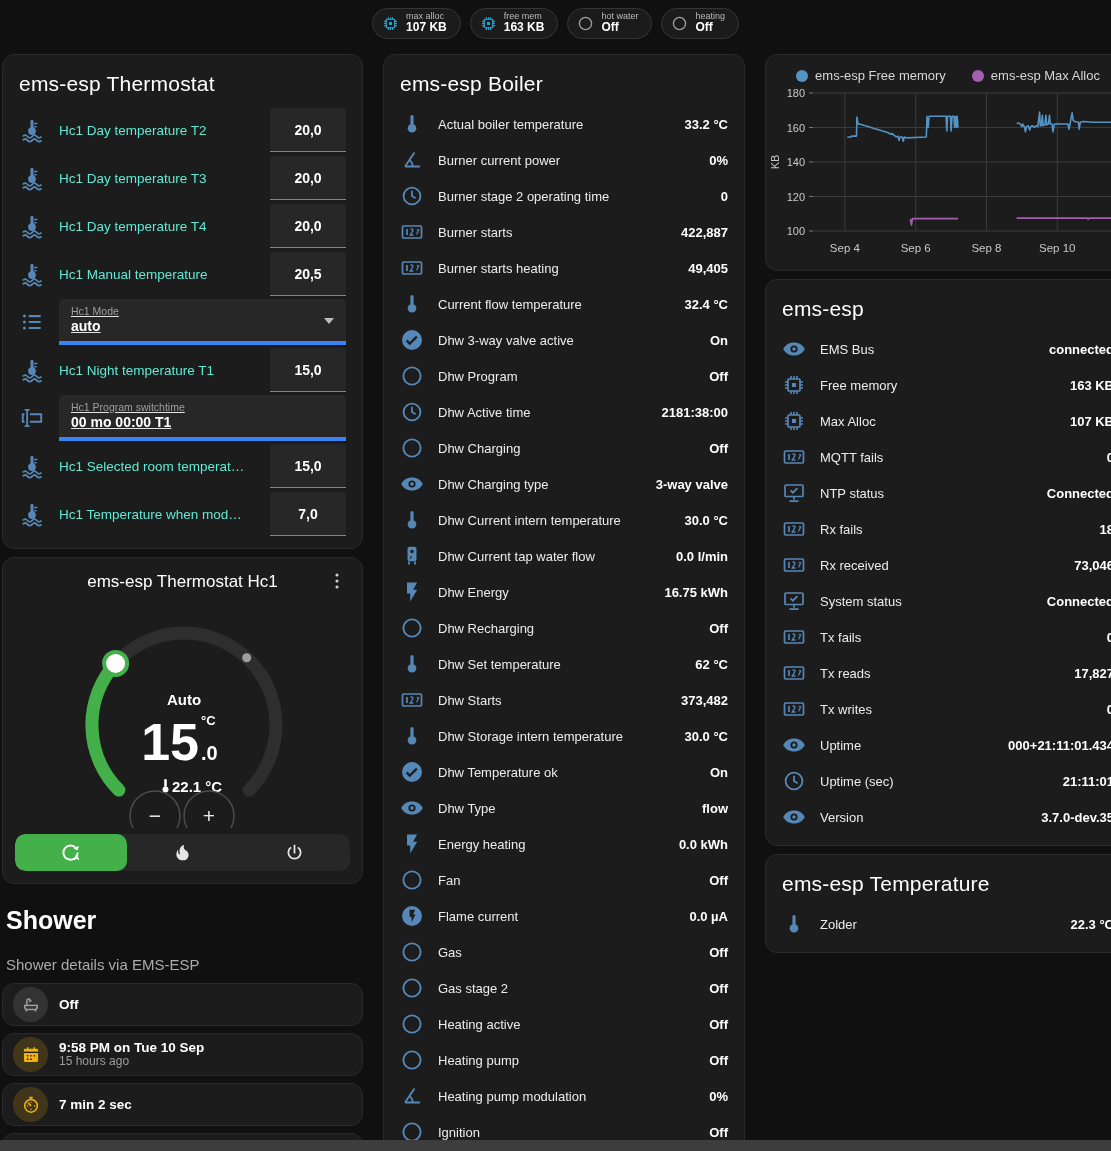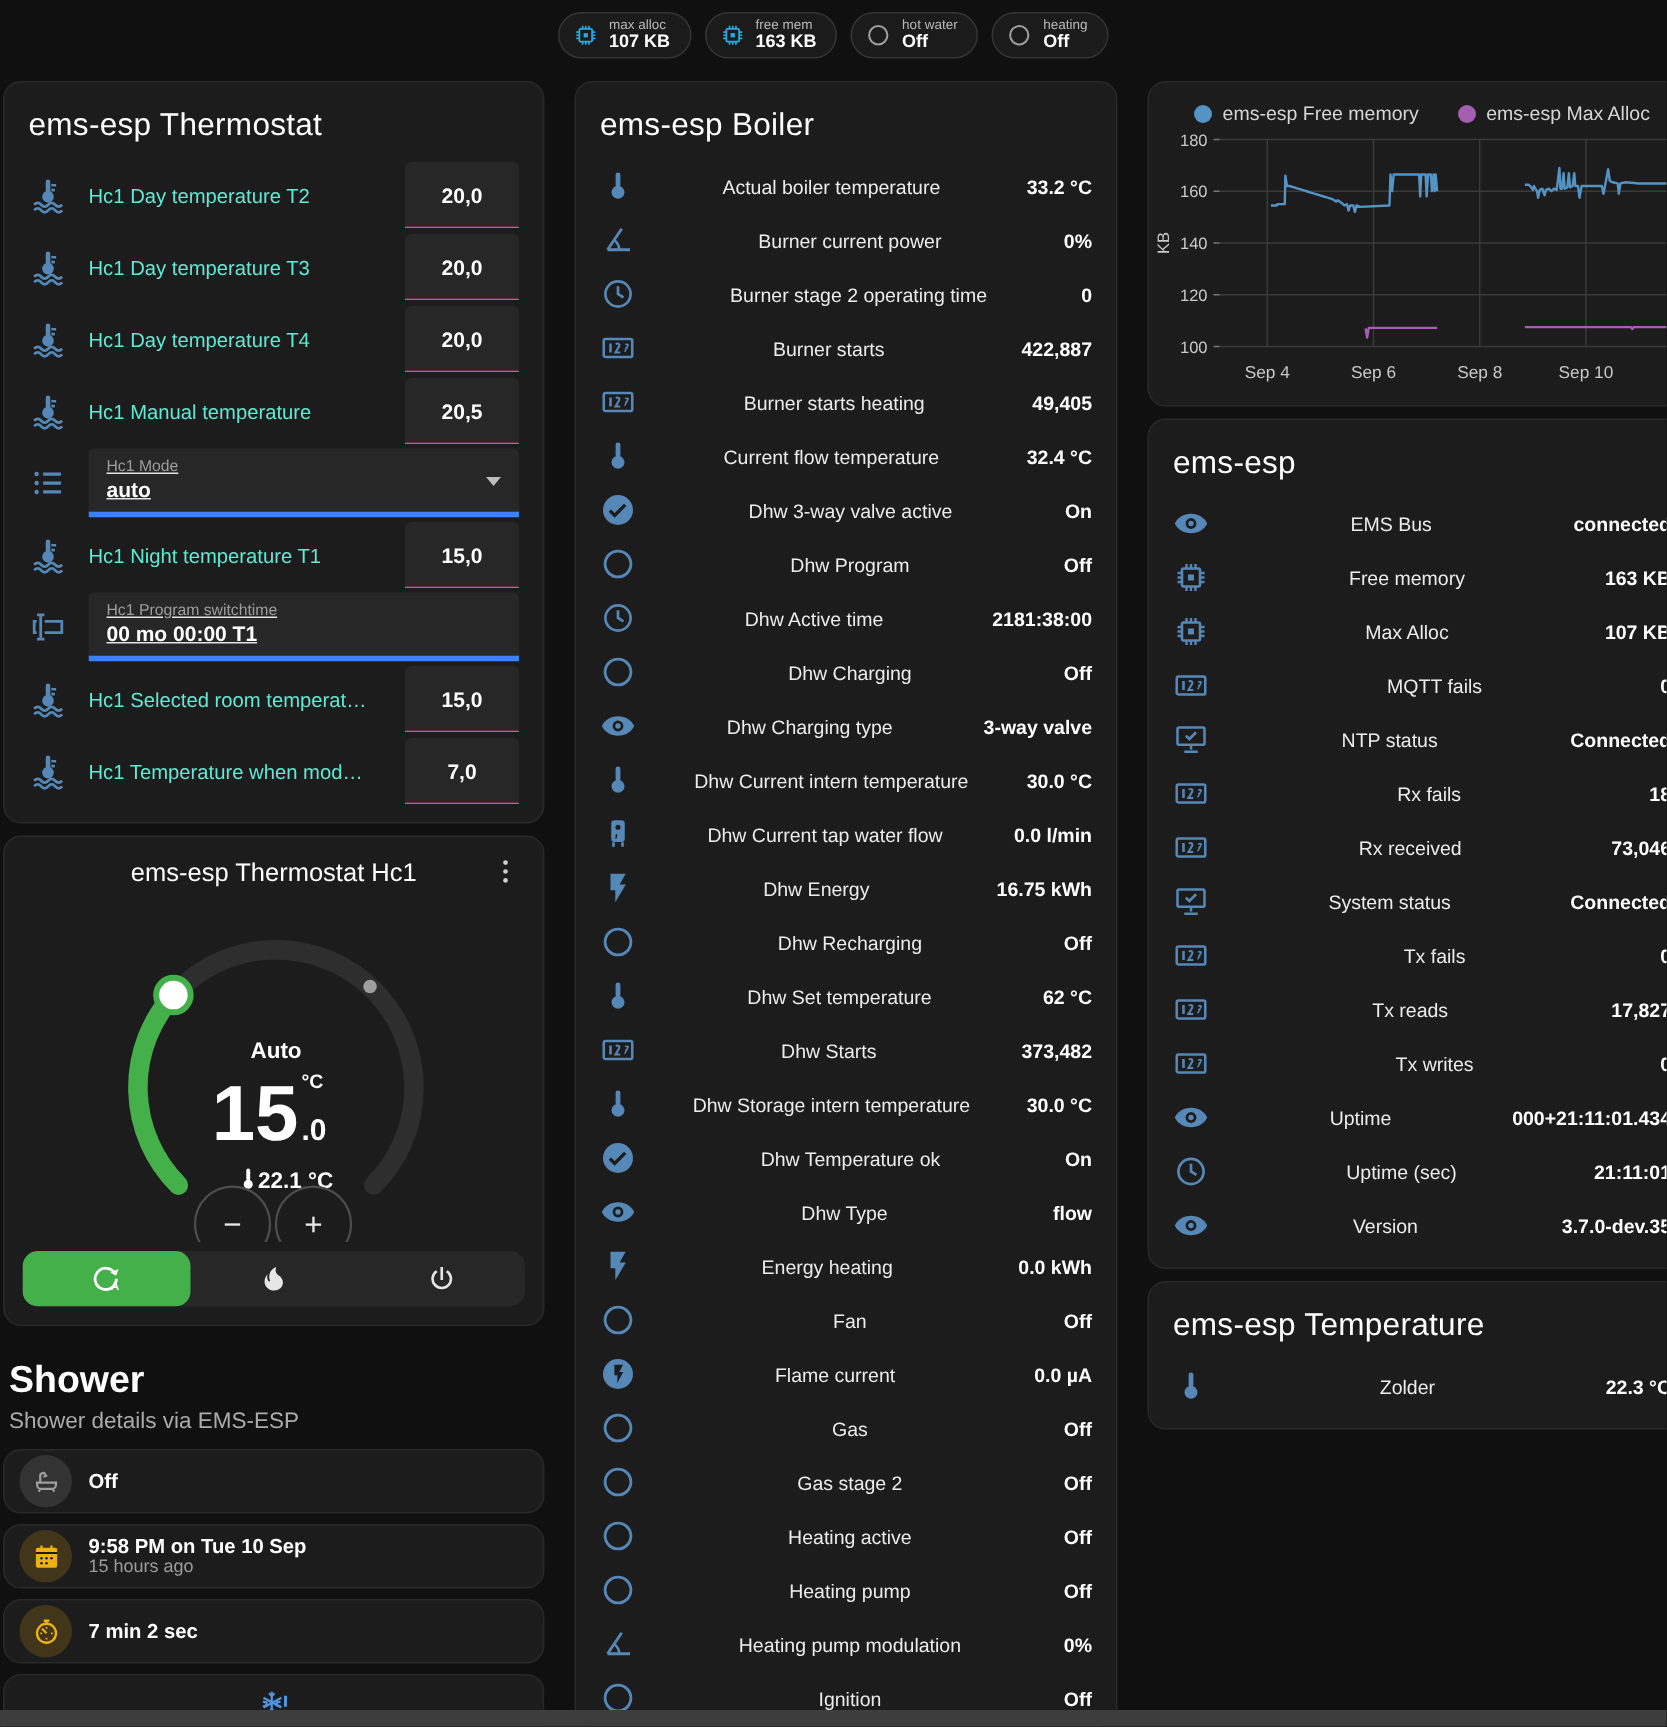--- a/index.html
+++ b/index.html
@@ -10,21 +10,21 @@
     border-radius:16px; height:31px; padding:0 13px 0 9px; cursor:pointer; }
   .chip .cicon { width:17px; height:17px; display:flex; }
   .chip .ctxt { display:flex; flex-direction:column; line-height:1.05; }
   .chip .clabel { font-size:9px; color:#b9b9b9; }
   .chip .cvalue { font-size:12px; font-weight:bold; color:#fff; }
   .columns { display:grid; grid-template-columns:361px 362px 366px; gap:20px; padding:8px 2px 0 2px; align-items:start; }
   .col { display:flex; flex-direction:column; gap:8px; }
   .card { background:#1c1c1c; border:1px solid #292929; border-radius:12px; overflow:hidden; }
   .card-title { font-size:21px; font-weight:500; color:#fff; padding:17px 16px 10px 16px; letter-spacing:.2px; }
   
-  .erow { display:flex; align-items:center; height:36px; padding:0 16px; gap:14px; cursor:pointer;text-align:center; }
+  .erow { display:flex; align-items:center; height:36px; padding:0 16px; gap:14px; cursor:pointer; }
   .erow .ricon { width:24px; height:24px; flex:0 0 24px; color:#5587b7; display:flex; }
   .erow .rlabel { flex:1; font-size:13px; font-weight:500; color:#ececec; white-space:nowrap; overflow:hidden; }
   .erow .rvalue { font-size:13px; font-weight:bold; color:#fff; white-space:nowrap; }
   .rows-pad { padding-bottom:10px; }
   
   .nrow { display:flex; align-items:center; height:48px; padding:0 16px 0 16px; gap:14px; }
   .nrow .ricon { width:26px; height:26px; flex:0 0 26px; color:#5587b7; display:flex; }
   .nrow .rlabel { flex:1; font-size:13.5px; font-weight:500; color:#5eead4; white-space:nowrap; overflow:hidden; }
   .numbox { width:76px; height:44px; background:#272727; border-bottom:1px solid #ec4899;
     border-radius:4px 4px 0 0; display:flex; align-items:center; justify-content:center;
@@ -38,21 +38,21 @@
   
   .dial-head { position:relative; padding:14px 16px 0 16px; text-align:center; }
   .dial-title { font-size:17px; font-weight:500; color:#fff; }
   .menu-dots { position:absolute; right:14px; top:12px; width:22px; height:22px; color:#cfcfcf; cursor:pointer; display:flex; }
   .mode-bar { margin:6px 12px 12px 12px; height:37px; background:#272727; border-radius:10px; display:flex; overflow:hidden; }
   .mode-btn { flex:1; display:flex; align-items:center; justify-content:center; color:#e6e6e6; cursor:pointer; }
   .mode-btn.active { background:#43b04a; border-radius:10px; color:#fff; }
   .mode-btn svg { width:21px; height:21px; }
   
   .section-title { font-size:25px; font-weight:bold; color:#fff; padding:14px 4px 4px 4px; }
-  .section-sub { font-size:15px; color:#ababab; padding:0 4px 10px 4px; }
+  .section-sub { font-size:15px; color:#ababab; padding:0 4px 10px 4px;margin-top:17px; }
   .tile { background:#1c1c1c; border:1px solid #292929; border-radius:12px; height:43px;
     display:flex; align-items:center; gap:11px; padding:0 10px; cursor:pointer; }
   .tile .ticon { width:35px; height:35px; border-radius:50%; display:flex; align-items:center; justify-content:center; }
   .tile .ticon svg { width:20px; height:20px; }
   .tile .ttext { display:flex; flex-direction:column; line-height:1.15; }
   .tile .ttitle { font-size:13.5px; font-weight:bold; color:#fff; }
   .tile .tsub { font-size:12px; color:#9c9c9c; }
   .tile.partial { height:36px; align-items:flex-start; justify-content:center; padding-top:8px; border-radius:12px 12px 0 0; border-bottom:none; }
   .tile.partial .picon { color:#5294e2; display:flex; }
   

